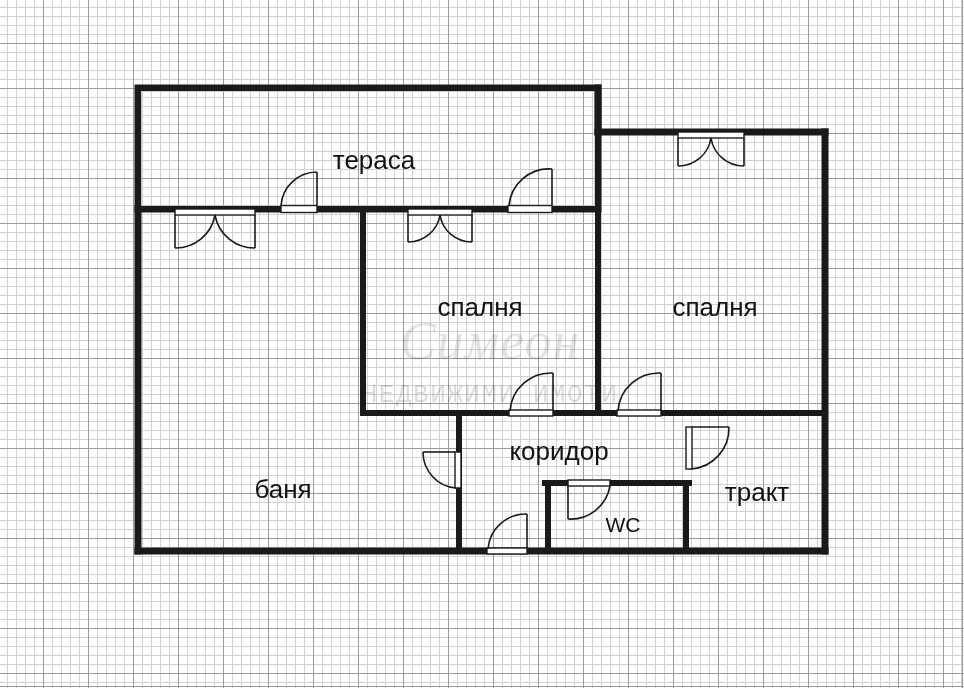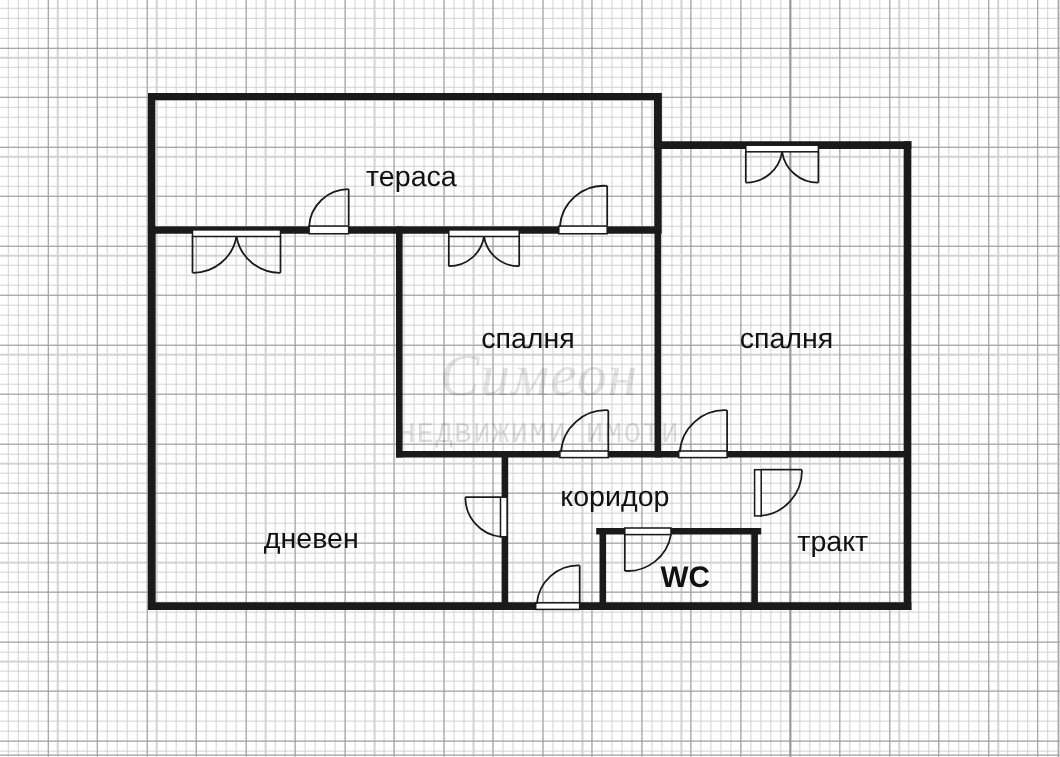--- a/index.html
+++ b/index.html
@@ -19,21 +19,21 @@
     background-position:-2px 0px, 0px -2px, -2px 0px, 0px -2px, 0 0;
   }
   #plan-svg{position:absolute;left:0;top:0;}
   .rm-label{
     position:absolute;white-space:nowrap;color:#111111;
     font-family:"Liberation Sans","DejaVu Sans",sans-serif;
     font-size:26px;line-height:22px;
     transform:translate(-50%,-50%);
     user-select:none;
   }
-  .rm-label.big{font-size:27px;font-weight:bold;}
+  .rm-label.big{font-size:21px;}
   #wm{
     position:absolute;left:330px;top:280px;width:320px;height:120px;
     pointer-events:none;overflow:hidden;margin-top:24px;
   }
   #wm .wm-script{
     position:absolute;left:0;top:6px;width:320px;text-align:center;
     font-family:"Liberation Serif","DejaVu Serif",serif;
     font-style:italic;font-size:54px;color:rgba(40,40,40,0.13);
     white-space:nowrap;letter-spacing:1px;
   }
@@ -149,21 +149,21 @@
   </svg>
 
   <div id="wm">
     <div class="wm-script">Симеон</div>
     <div class="wm-sub">НЕДВИЖИМИ ИМОТИ</div>
   </div>
 
   <div class="rm-label" style="left:374px;top:160px;">тераса</div>
 
 
-  <div class="rm-label" style="left:283px;top:489px;">дневен</div>
+  <div class="rm-label" style="left:283px;top:489px;">баня</div>
 
   <div class="rm-label" style="left:480px;top:307px;">спалня</div>
 
   <div class="rm-label" style="left:715px;top:307px;">спалня</div>
 
   <div class="rm-label" style="left:559px;top:451px;">коридор</div>
 
   <div class="rm-label" style="left:757px;top:492px;">тракт</div>
 
   <div class="rm-label big" style="left:623px;top:525px;">WC</div>

